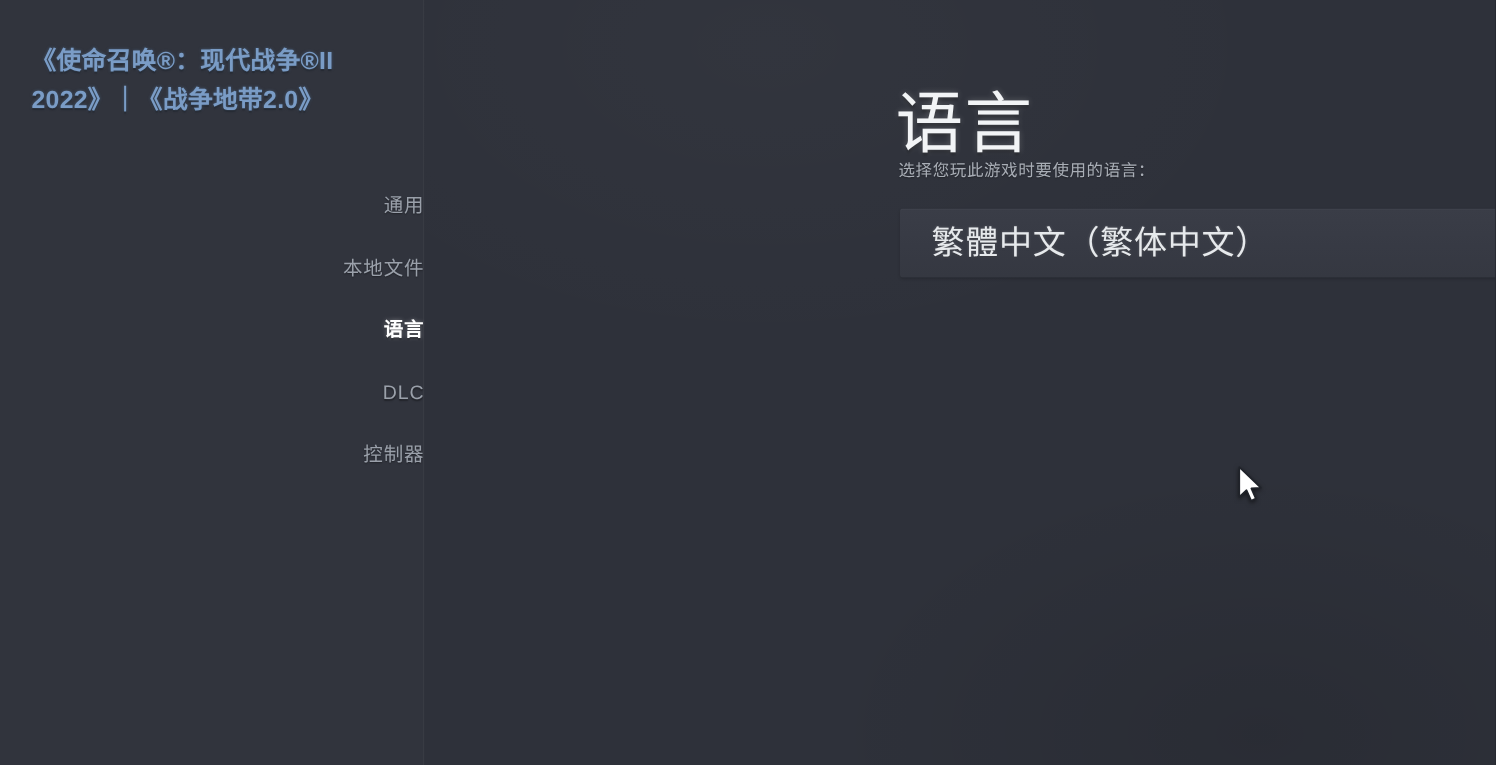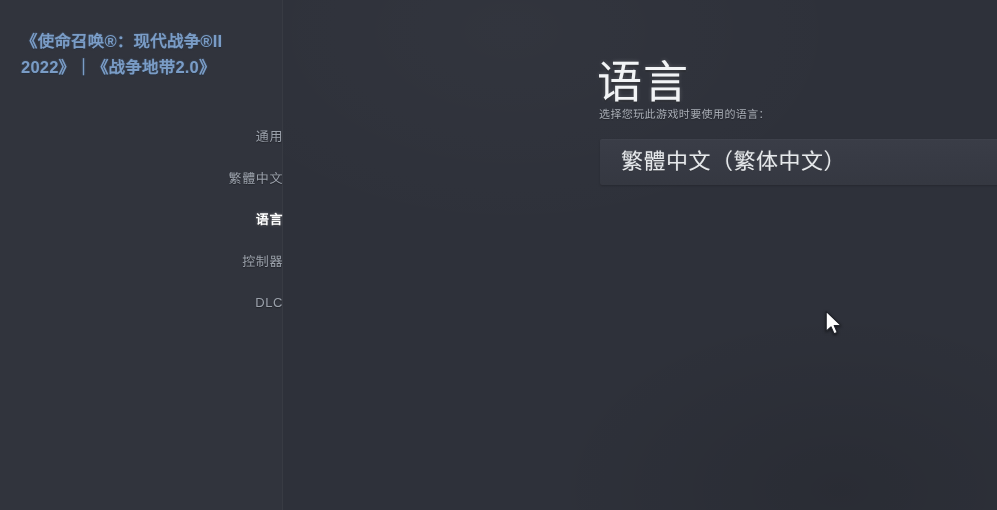--- a/index.html
+++ b/index.html
@@ -164,24 +164,24 @@
 <body>
 
 <div class="app-window">
 
   <aside class="sidebar">
 
     <div class="game-title">《使命召唤®：现代战争®II 2022》｜《战争地带2.0》</div>
 
     <ul class="nav-list">
       <li class="nav-item">通用</li>
-      <li class="nav-item">繁體中文</li>
+      <li class="nav-item">本地文件</li>
       <li class="nav-item selected">语言</li>
+      <li class="nav-item">DLC</li>
       <li class="nav-item">控制器</li>
-      <li class="nav-item">DLC</li>
     </ul>
   </aside>
 
   <main class="content">
 
     <h1 class="page-title">语言</h1>
 
     <div class="page-subtitle">选择您玩此游戏时要使用的语言：</div>
 
     <div class="language-select">

